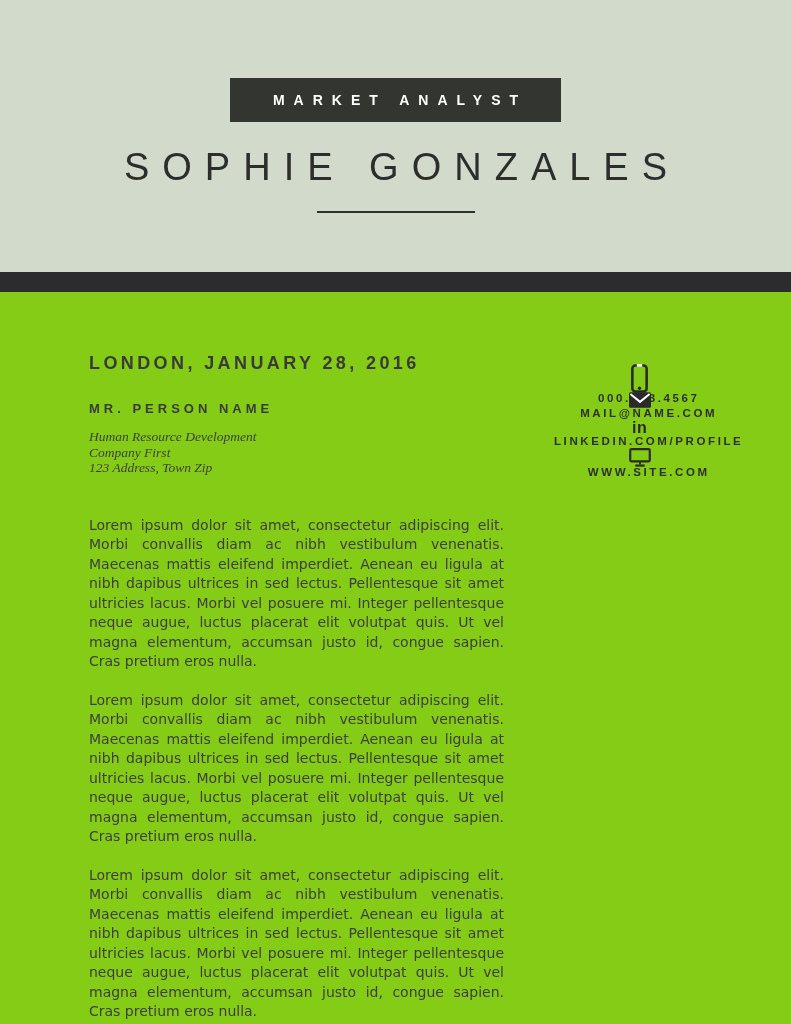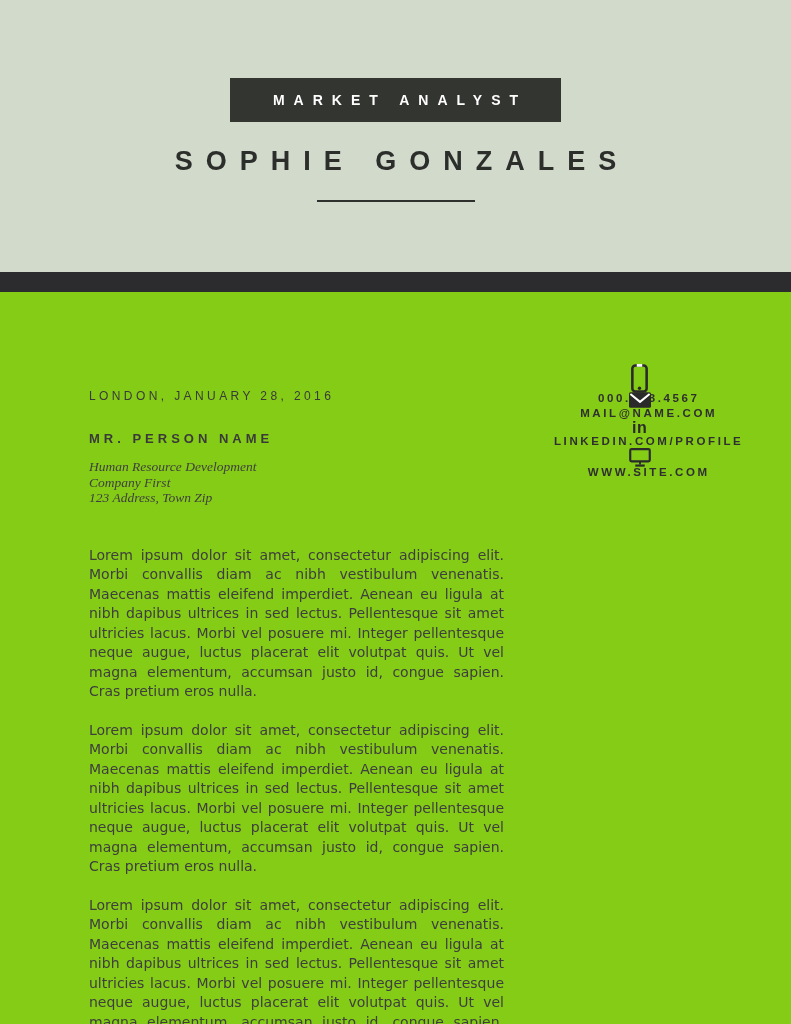--- a/index.html
+++ b/index.html
@@ -34,22 +34,22 @@
     font-weight: bold;
     font-size: 14px;
     letter-spacing: 9px;
     padding: 15px 34px 15px 43px; 
     text-indent: 0;
     line-height: 1;
   }
   .person-name {
     margin-top: 26px;
     font-family: "Liberation Sans", sans-serif;
-    font-weight: bold;
-    font-size: 27px;
+    font-weight: normal;
+    font-size: 38px;
     letter-spacing: 13px;
     margin-right: -13px;
     color: #2c2e2b;
     line-height: 1;
     white-space: nowrap;
   }
   .title-underline {
     width: 158px;
     border-top: 2px solid #2e302d;
     margin-top: 25px;
@@ -61,26 +61,25 @@
 
   
   .main {
     display: flex;
     padding-left: 89px;
   }
   .letter { width: 415px; padding-top: 62px; }
 
   .dateline {
     font-family: "Liberation Sans", sans-serif;
-    font-weight: normal;
-    font-size: 12px;
+    font-weight: bold;
+    font-size: 18px;
     letter-spacing: 3.4px;
     color: #3a3a3a;
     line-height: 1;
-    margin-top: 36px;
   }
   .recipient {
     margin-top: 30px;
     font-family: "Liberation Sans", sans-serif;
     font-weight: bold;
     font-size: 13px;
     letter-spacing: 4px;
     color: #3a3a3a;
     line-height: 1;
   }

